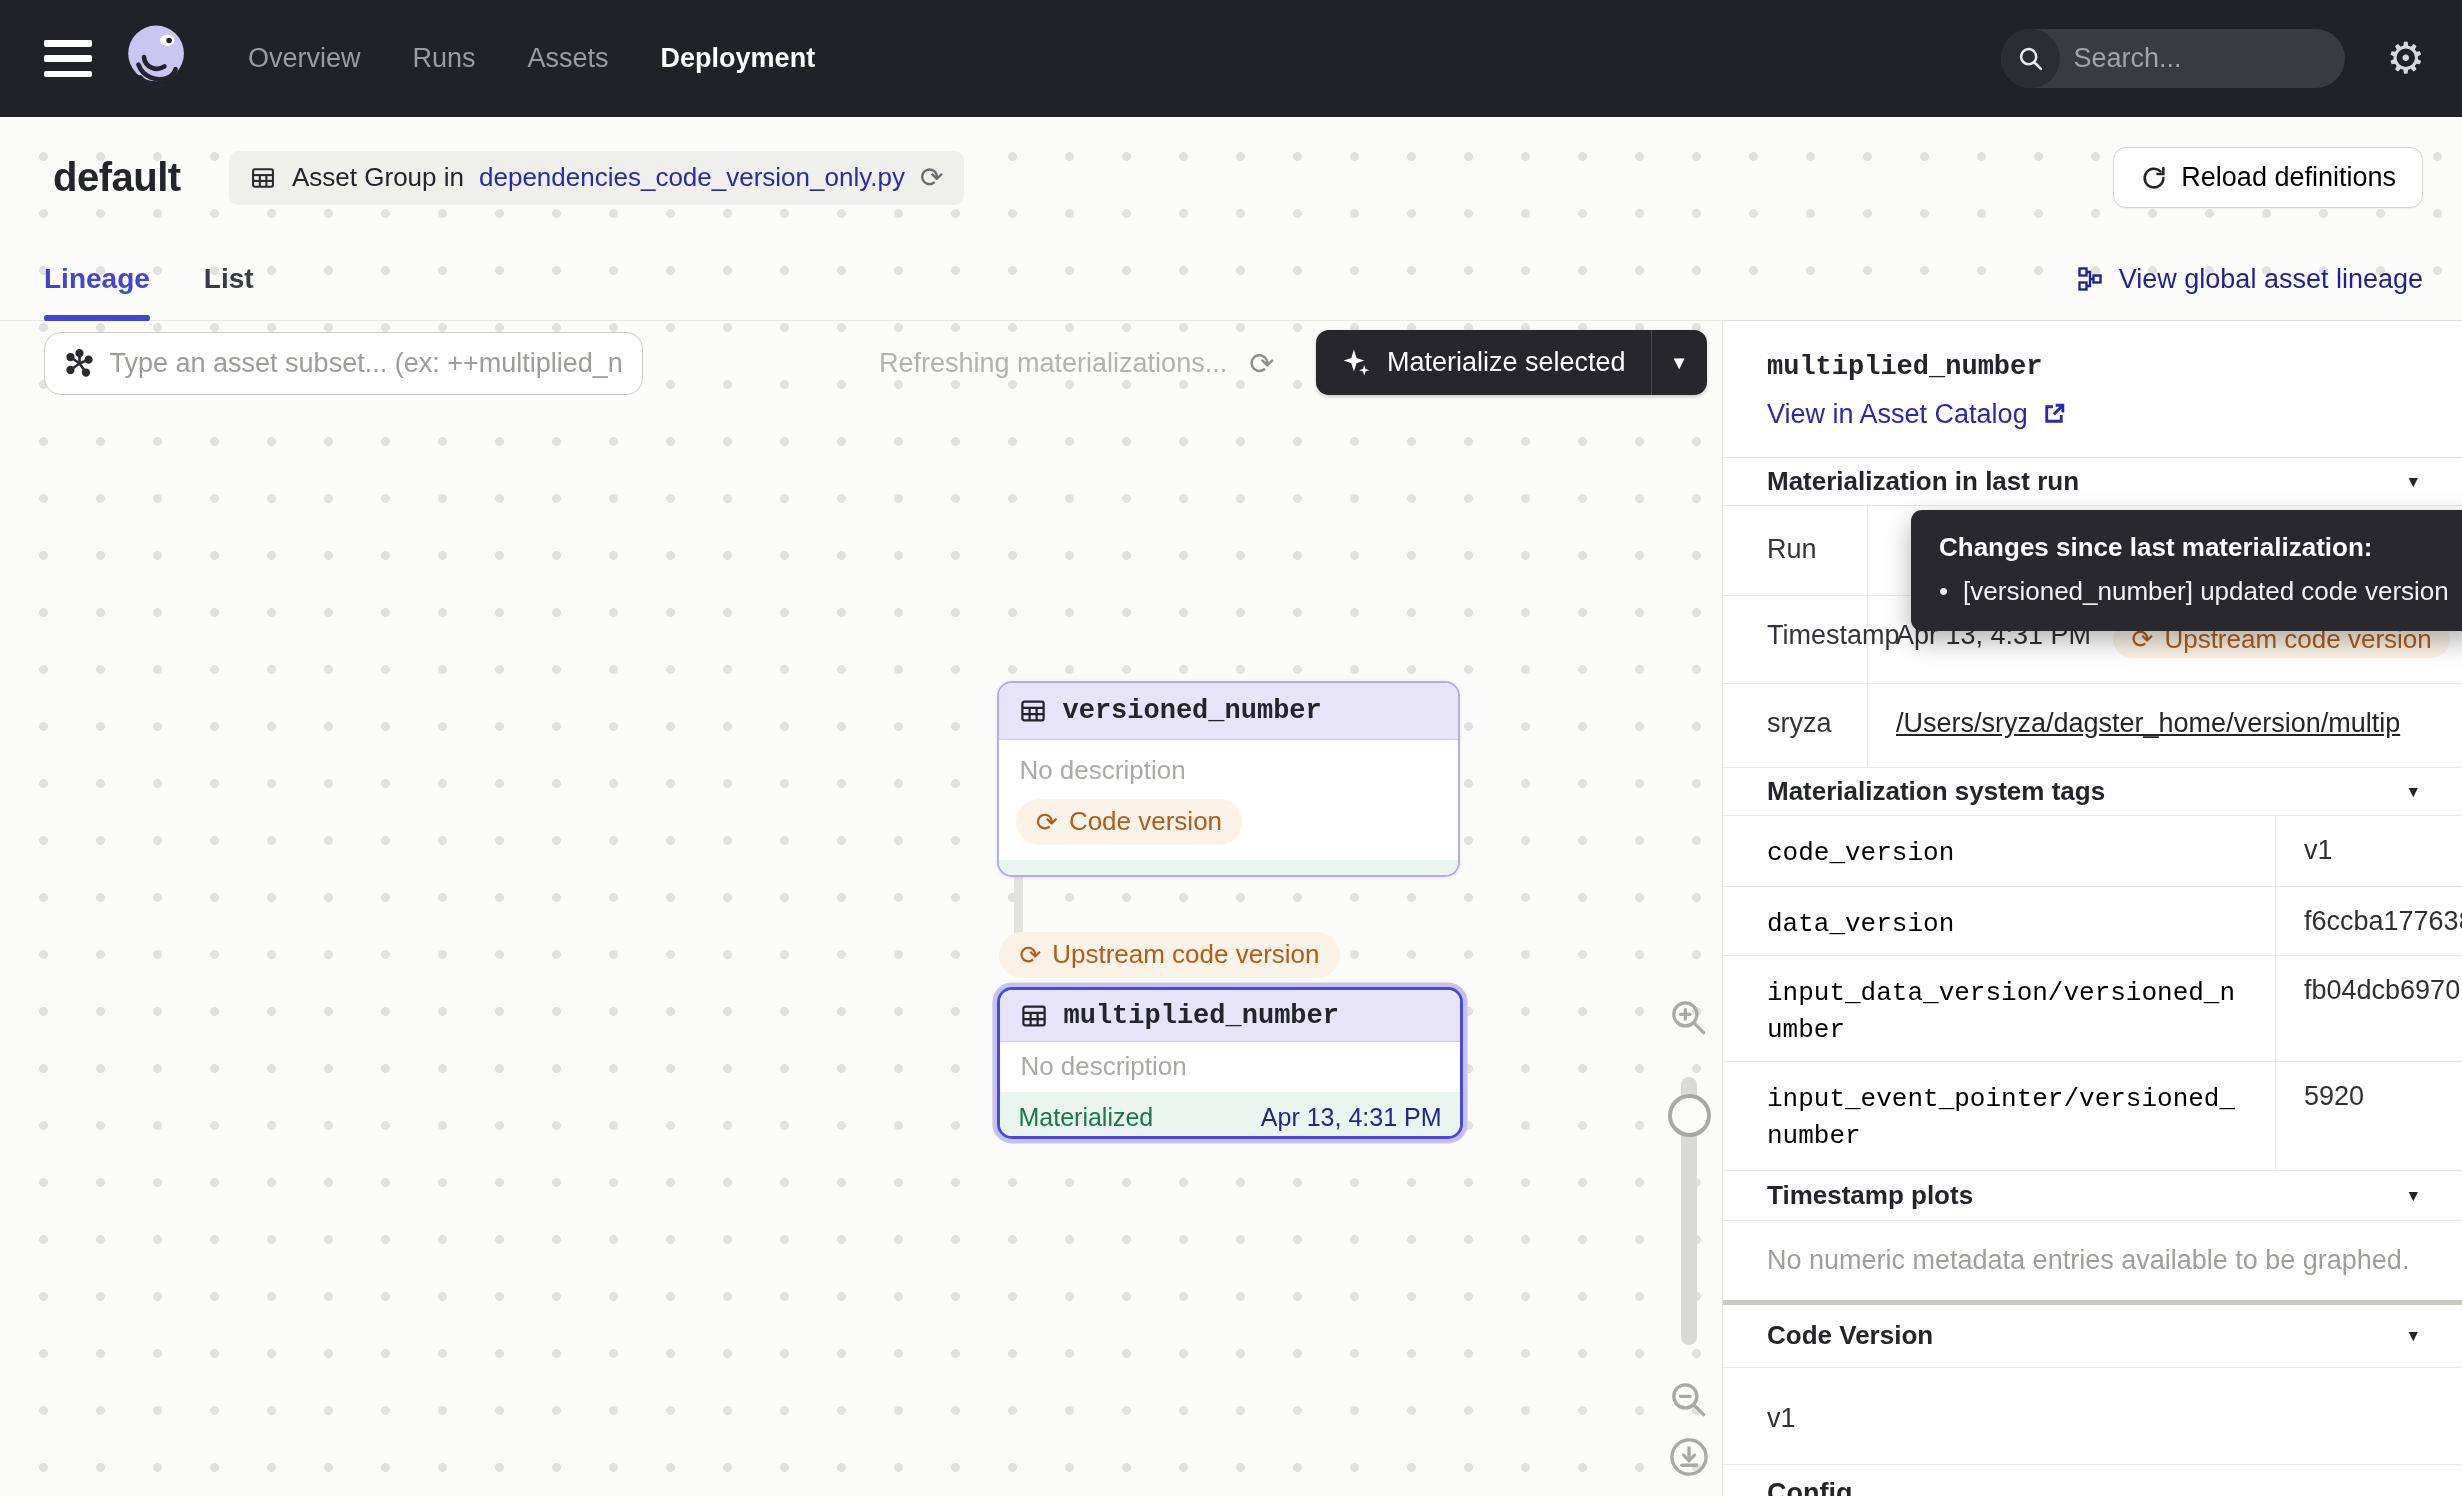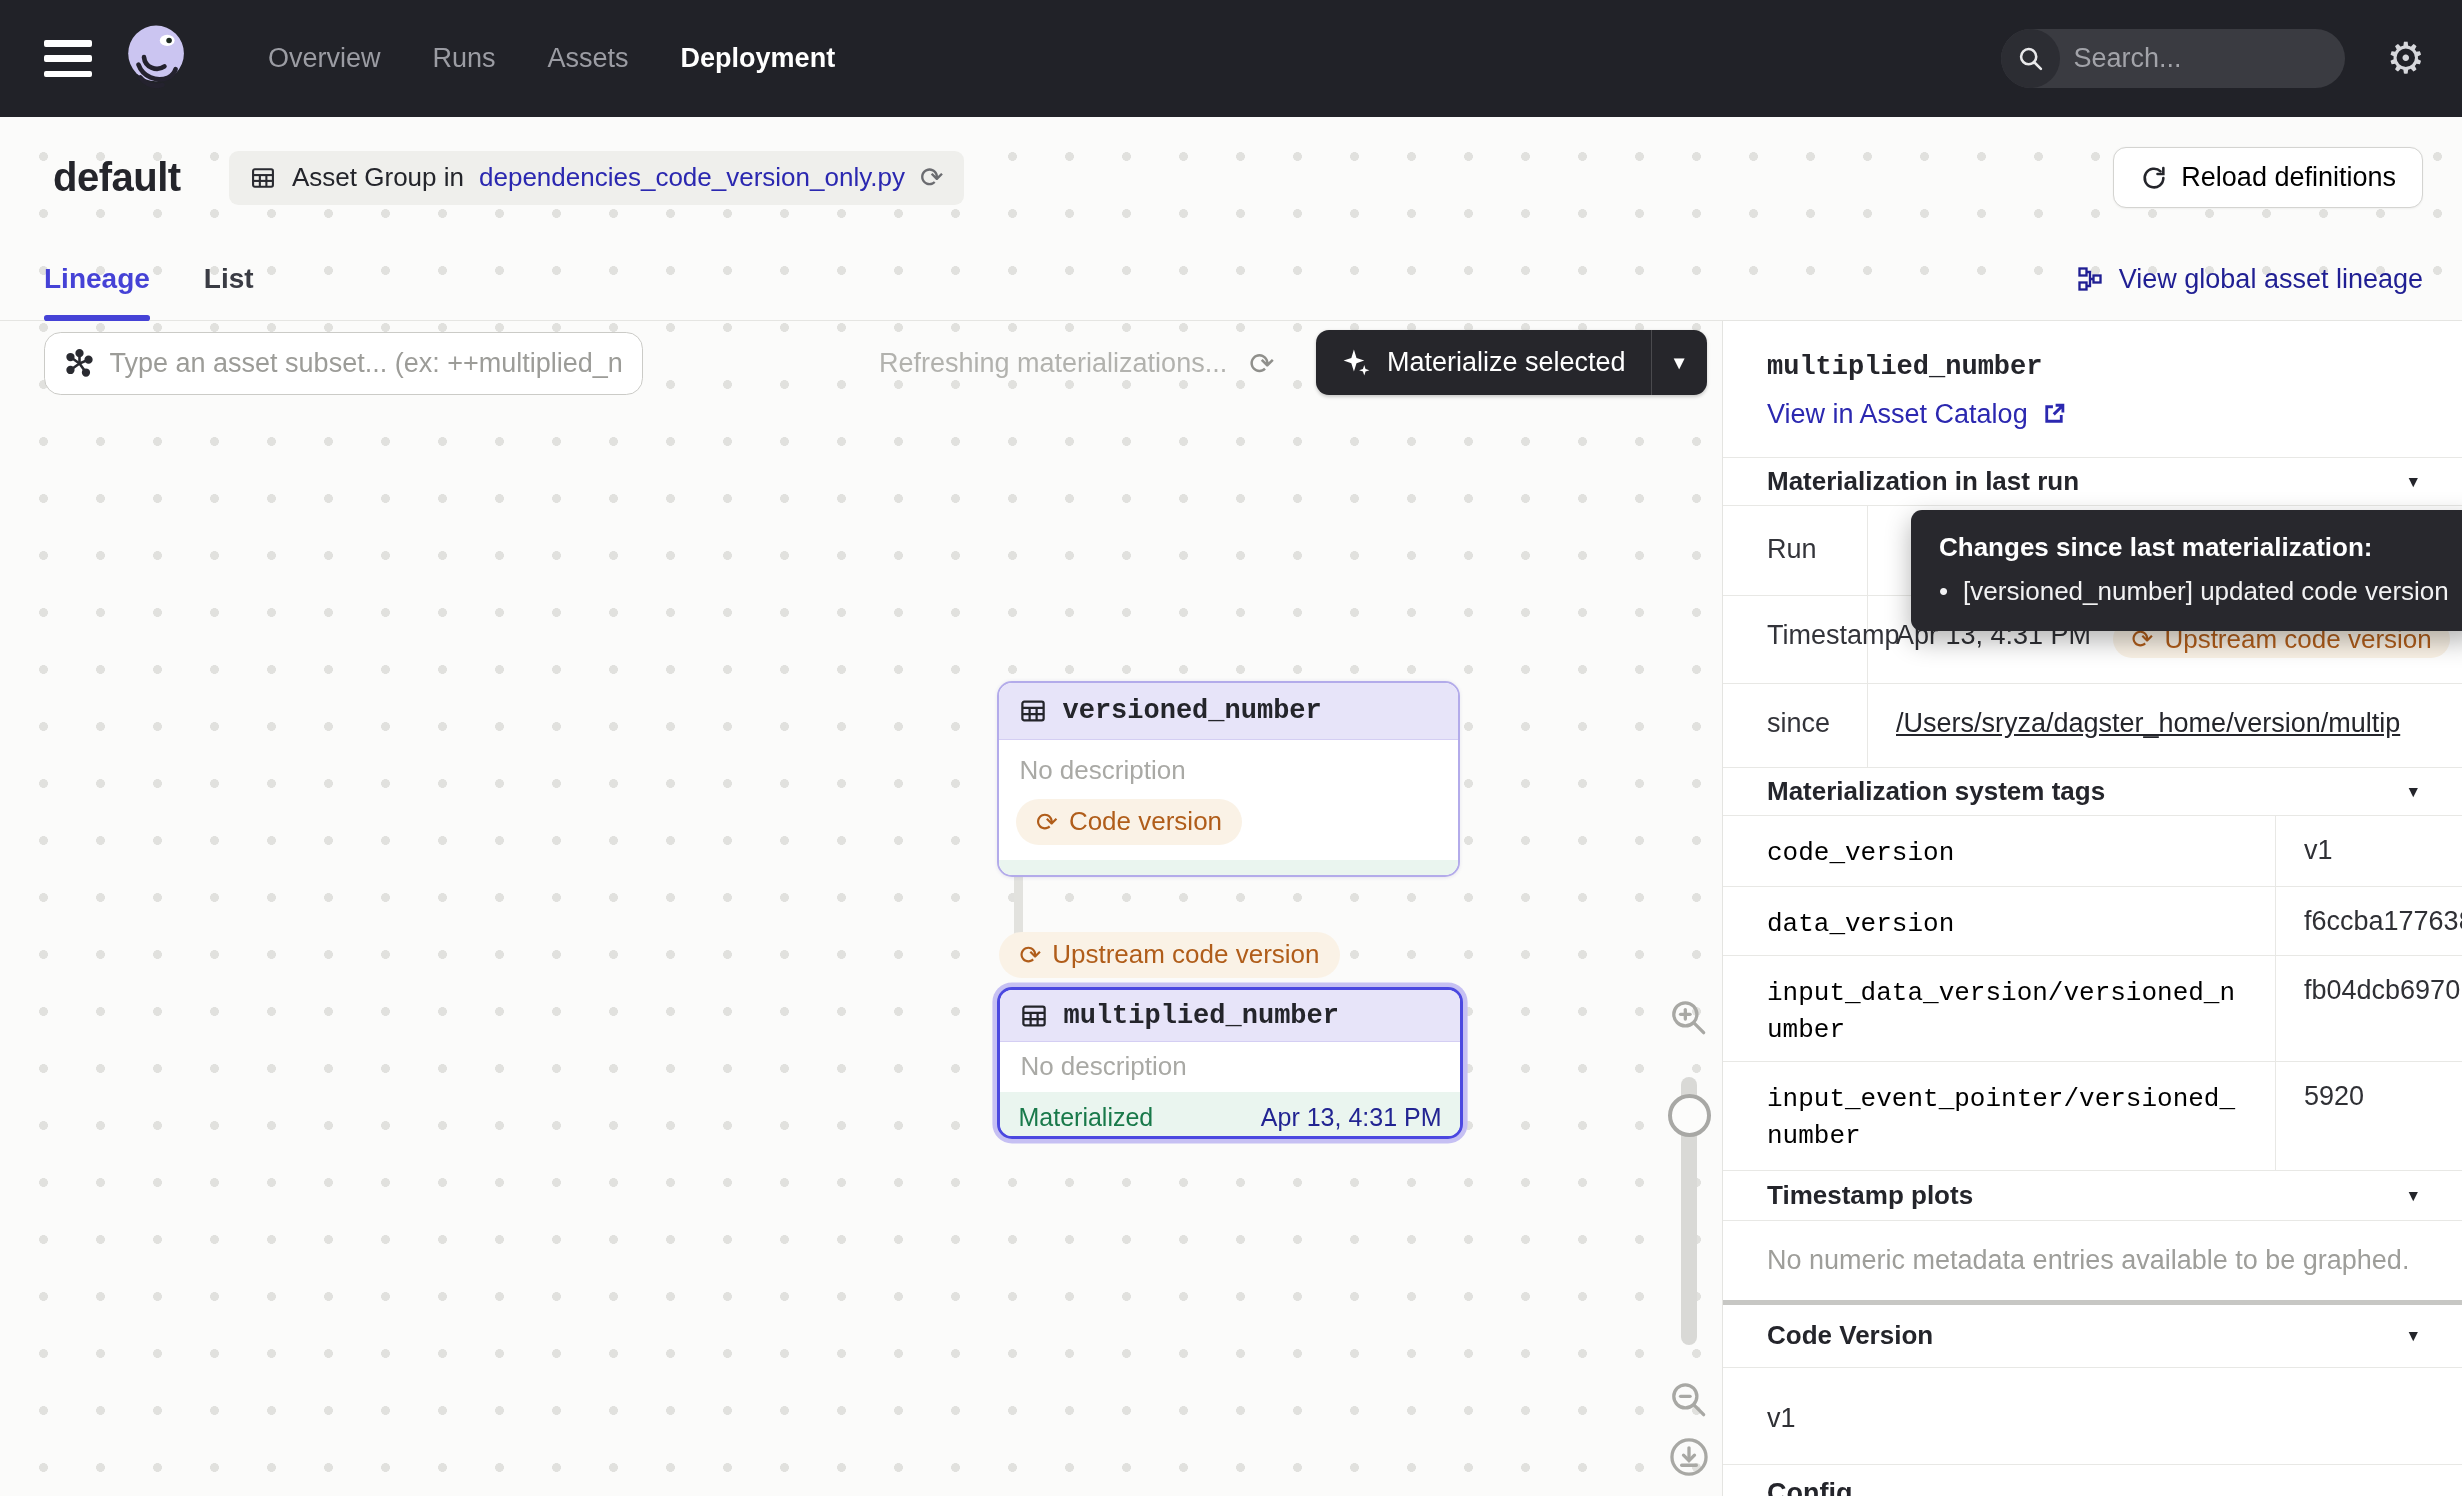--- a/index.html
+++ b/index.html
@@ -4,21 +4,21 @@
 <style>
   * { box-sizing: border-box; margin: 0; padding: 0; }
   html,body { width:2462px; height:1497px; overflow:hidden; }
   body { font-family:"Liberation Sans", sans-serif; background:#FBFBFA; color:#24252B; }
 
   
   .topnav { height:117px; background:#212228; display:flex; align-items:center; padding:0 37px 0 44px; }
   .hamburger { width:48px; height:37px; display:flex; flex-direction:column; justify-content:space-between; cursor:pointer; margin-right:26px; }
   .hamburger span { display:block; height:6.5px; background:#fff; border-radius:1.9px; }
   .logo { width:78px; height:78px; margin-right:52px; }
-  .nav-items { display:flex; gap:52px; align-items:center;margin-left:20px; }
+  .nav-items { display:flex; gap:52px; align-items:center; }
   .nav-item { font-size:27px; color:#9B9CA3; font-weight:500; cursor:pointer; }
   .nav-item.active { color:#FFFFFF; font-weight:700; }
   .topnav-right { margin-left:auto; display:flex; align-items:center; gap:41px; }
   .searchbar { width:344px; height:59px; background:#3A3B41; border-radius:30px; display:flex; align-items:center; overflow:hidden; }
   .search-circle { width:59px; height:59px; border-radius:50%; background:#2C2D33; display:flex; align-items:center; justify-content:center; flex:0 0 auto; }
   .searchbar input { flex:1; background:transparent; border:none; outline:none; color:#E8E8EA; font-size:27px; font-family:"Liberation Sans",sans-serif; padding:0 13px; }
   .searchbar input::placeholder { color:#A2A3A9; }
   .gear { font-size:43px; color:#D7D8DC; cursor:pointer; line-height:1; }
 
   
@@ -349,21 +349,21 @@
         <div class="kv-label">Timestamp</div>
         <div class="kv-value">
           <span>Apr 13, 4:31 PM</span>
           <span class="cv-tag" style="padding:3.7px 18.5px;">
             <span class="cv-icon">⟳</span>
             <span>Upstream code version</span>
           </span>
         </div>
       </div>
       <div class="kv-row path-row">
-        <div class="kv-label">since</div>
+        <div class="kv-label">sryza</div>
         <div class="kv-value">
             <span class="path-link">/Users/sryza/dagster_home/version/multip</span>
           </div>
       </div>
 
       <div class="sec-hdr h53">
         <span>Materialization system tags</span>
         <span class="sec-caret">▼</span>
       </div>
       <div class="tag-row tr1">

